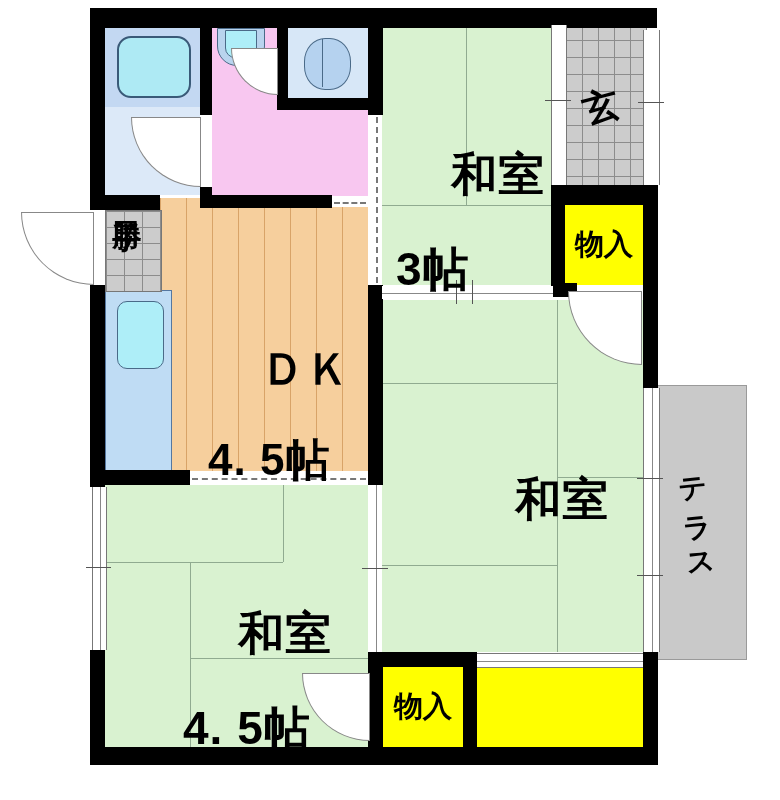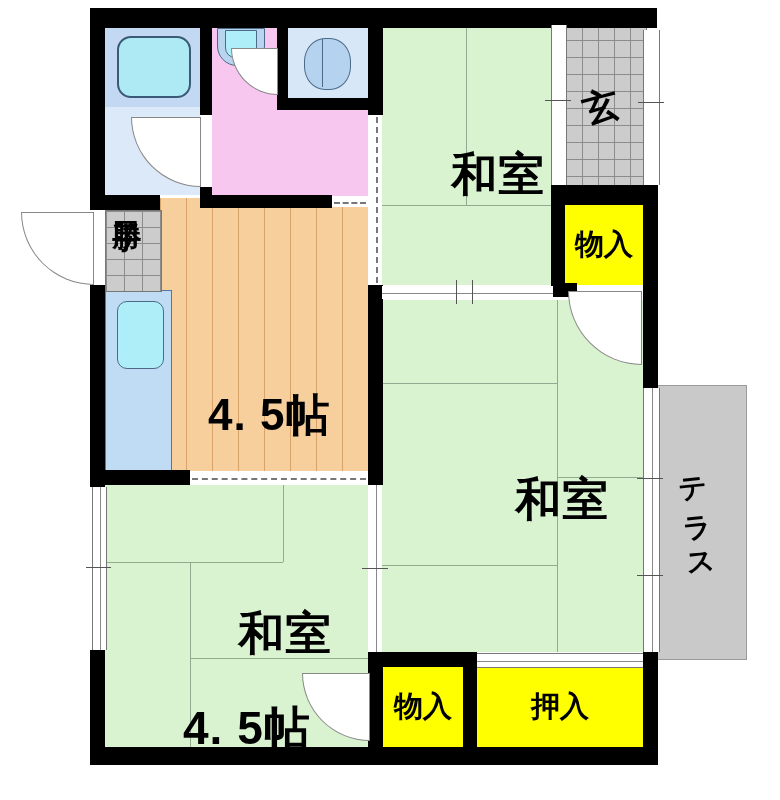--- a/index.html
+++ b/index.html
@@ -158,31 +158,32 @@
   <div class="tick" style="left:637px;top:575px;width:26px;height:1px;"></div>
 
   <div class="door" style="left:131px;top:117px;width:68px;height:68px;"></div>
   <div class="door" style="left:231px;top:48px;width:45px;height:45px;"></div>
   <div class="door" style="left:21px;top:212px;width:71px;height:71px;"></div>
   <div class="door" style="left:568px;top:291px;width:72px;height:72px;"></div>
   <div class="door" style="left:302px;top:673px;width:66px;height:66px;"></div>
 
   <div class="lbl" style="left:396px;top:103px;font-size:46px;">
     <span>和室</span>
+    <span class="sz">3帖</span>
   </div>
   <div class="lbl" style="left:460px;top:428px;font-size:46px;">
     <span>和室</span>
   </div>
   <div class="lbl" style="left:183px;top:562px;font-size:46px;">
     <span>和室</span>
     <span class="sz">4. 5帖</span>
   </div>
   <div class="lbl" style="left:208px;top:300px;font-size:44px;">
+    <span>ＤＫ</span>
     <span class="sz">4. 5帖</span>
   </div>
   <div class="lbl" style="left:583px;top:88px;font-size:36px;transform:rotate(-15deg);">玄</div>
   <div class="boxlbl" style="left:565px;top:205px;width:78px;height:80px;font-size:29px;">物入</div>
   <div class="boxlbl" style="left:383px;top:667px;width:80px;height:80px;font-size:29px;">物入</div>
-  <div class="boxlbl" style="left:477px;top:667px;width:166px;height:80px;font-size:29px;">押入</div>
   <div class="lbl vtext" style="left:112px;top:197px;font-size:29px;height:100px;letter-spacing:2px;">勝手口</div>
   <div class="lbl vtext" style="left:682px;top:458px;font-size:28px;height:130px;letter-spacing:6px;transform:rotate(-6deg);">テラス</div>
 
 </div>
 
 </body></html>

